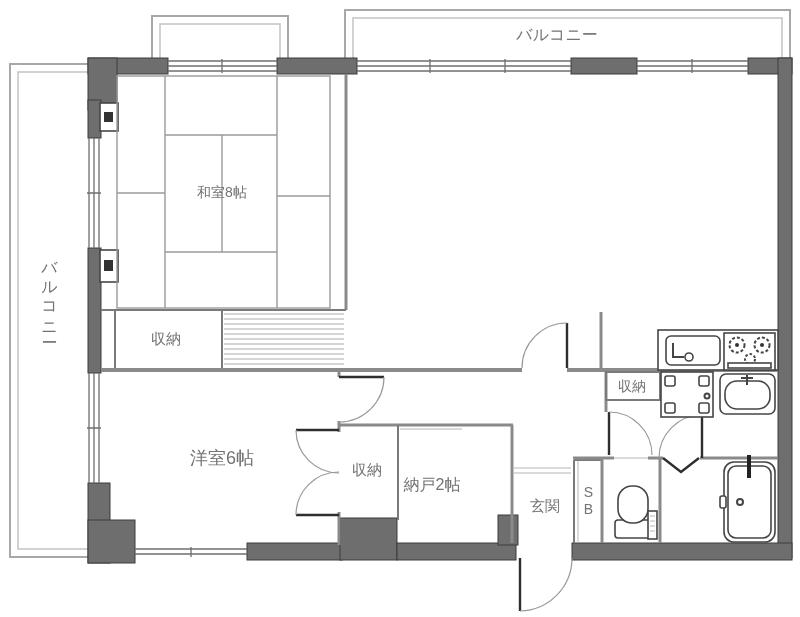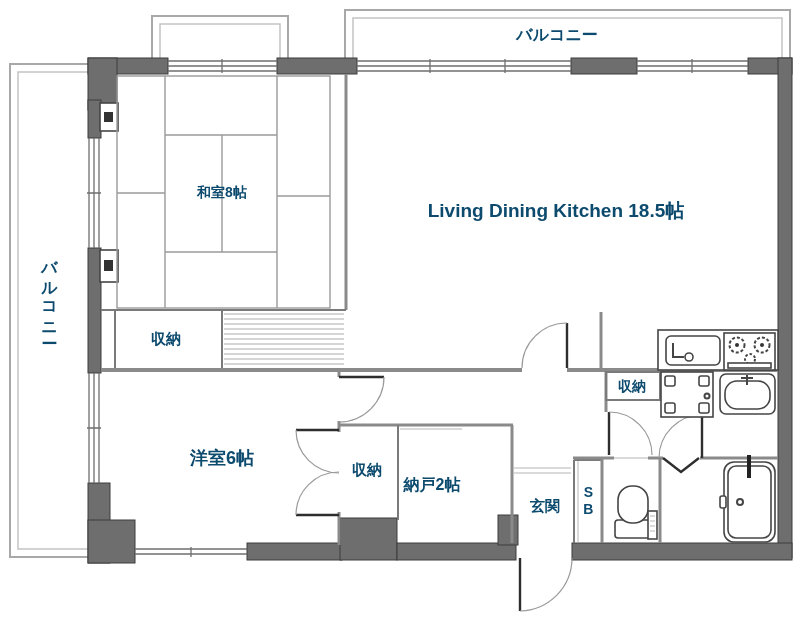--- a/index.html
+++ b/index.html
@@ -16,21 +16,21 @@
   .iw2{stroke:#7a7a7a;stroke-width:2px;fill:none;}
   .tm {fill:none;stroke:#9a9a9a;stroke-width:1.4px;}
   .st {fill:none;stroke:#ababab;stroke-width:1.2px;}
   .fx {fill:#ffffff;stroke:#454545;stroke-width:1.6px;}
   .fxl{fill:none;stroke:#454545;stroke-width:2px;}
   .arc{fill:none;stroke:#9a9a9a;stroke-width:1.2px;}
   .leaf{stroke:#2e2e2e;stroke-width:2.4px;fill:none;}
   .thin{stroke:#b5b5b5;stroke-width:1px;fill:none;}
   .dk {fill:#333333;stroke:none;}
   
-  .lbl{position:absolute;transform:translate(-50%,-50%);font-weight:bold;color:#0c4a6e;
+  .lbl{position:absolute;transform:translate(-50%,-50%);font-weight:normal;color:#737373;
        white-space:nowrap;line-height:1.05;}
   .v  {writing-mode:vertical-rl;text-orientation:upright;letter-spacing:3px;}
 </style>
 </head>
 <body>
 
 <div class="plan">
 <svg width="800" height="617" viewBox="0 0 800 617">
 
   <g>
@@ -195,21 +195,20 @@
     <rect class="fx" x="728" y="466" width="43" height="72" rx="8"></rect>
     <path d="M749,455 V478" stroke="#222222" stroke-width="4" fill="none"></path>
     <circle class="fxl" cx="740" cy="502" r="3"></circle>
     <rect class="fx" x="720" y="496" width="6" height="12" rx="2"></rect>
   </g>
 </svg>
 
   <div class="lbl" style="left:557px;top:35px;font-size:16px;">バルコニー</div>
   <div class="lbl v" style="left:49px;top:293px;font-size:16px;">バルコニー</div>
   <div class="lbl" style="left:222px;top:192px;font-size:14px;">和室8帖</div>
-  <div class="lbl" style="left:556px;top:211px;font-size:19px;">Living Dining Kitchen 18.5帖</div>
   <div class="lbl" style="left:166px;top:339px;font-size:15px;">収納</div>
   <div class="lbl" style="left:210px;top:458px;font-size:18px;margin-left:12px;">洋室6帖</div>
   <div class="lbl" style="left:367px;top:470px;font-size:15px;">収納</div>
   <div class="lbl" style="left:432px;top:485px;font-size:16px;">納戸2帖</div>
   <div class="lbl" style="left:545px;top:506px;font-size:15px;">玄関</div>
   <div class="lbl v" style="left:588px;top:501px;font-size:14px;letter-spacing:1px;">SB</div>
   <div class="lbl" style="left:632px;top:386px;font-size:14px;">収納</div>
 </div>
 
 </body></html>

